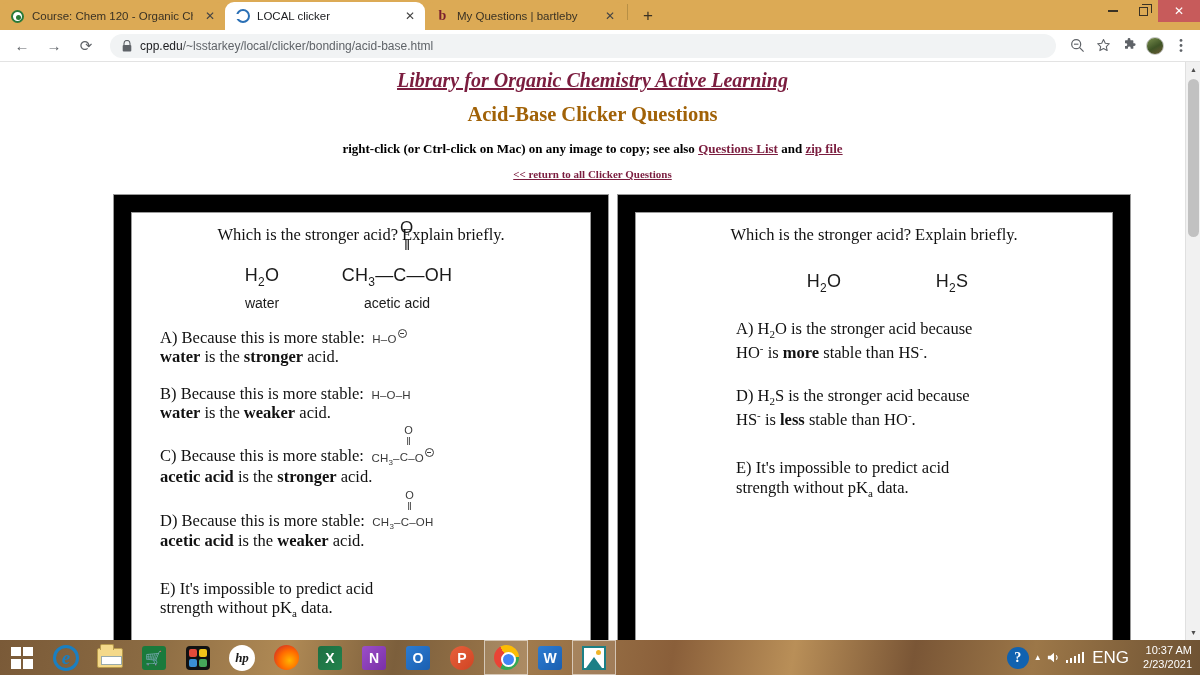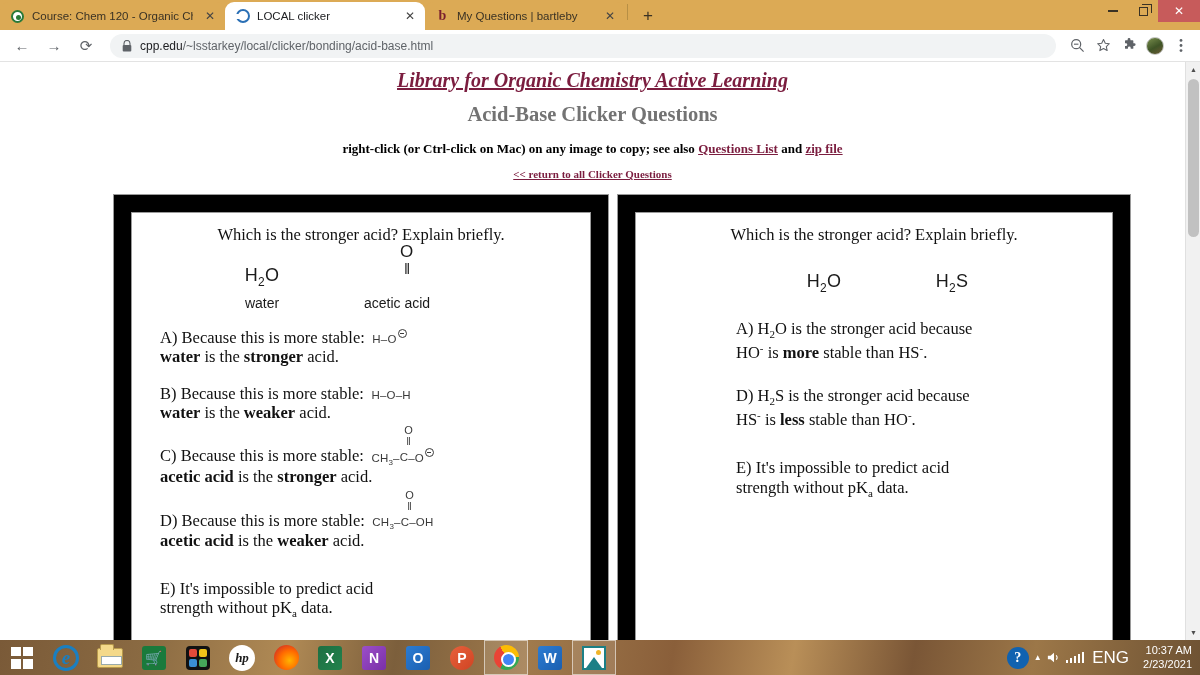--- a/index.html
+++ b/index.html
@@ -178,21 +178,21 @@
     font-size: 20px;
     color: #7b1d3f;
     text-decoration: underline;
   }
   .page-title {
     text-align: center;
     margin-top: 11px;
     font-family: "Liberation Serif", serif;
     font-weight: bold;
     font-size: 20.5px;
-    color: #737373;
+    color: #a16207;
   }
   .subnote {
     text-align: center;
     margin-top: 15px;
     font-family: "Liberation Serif", serif;
     font-weight: bold;
     font-size: 13px;
     color: #000;
   }
   .subnote a { color: #7b1d3f; text-decoration: underline; }
@@ -556,20 +556,21 @@
           <div class="qinner">
             <div class="qprompt">Which is the stronger acid?  Explain briefly.</div>
 
             <div class="struct-row" style="padding-left:70px;">
               <div class="struct" style="width:120px;">
                 <div class="formula">H<sub>2</sub>O</div>
                 <div class="name">water</div>
               </div>
               <div class="struct acetic">
                 <div class="odbl">O<span class="bar">‖</span></div>
+                <div class="formula">CH<sub>3</sub>—C—OH</div>
                 <div class="name">acetic acid</div>
               </div>
             </div>
 
             <div class="qbody" style="padding-left:28px; padding-right:14px;">
 
               <div class="opt">
                 <span>A)</span>
                 <span>Because this is more stable:</span>
                 <span class="sm">&nbsp;H–O<span class="circ-minus"></span></span><br>

